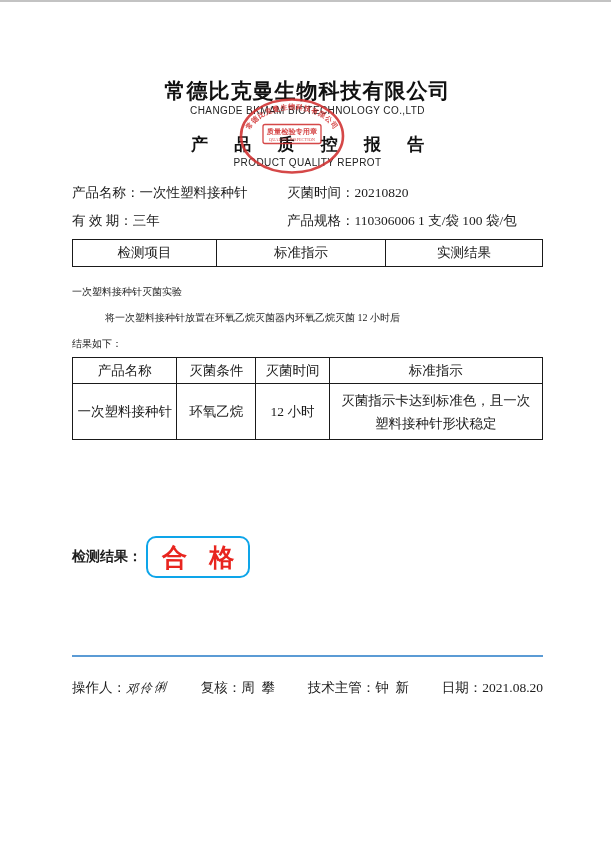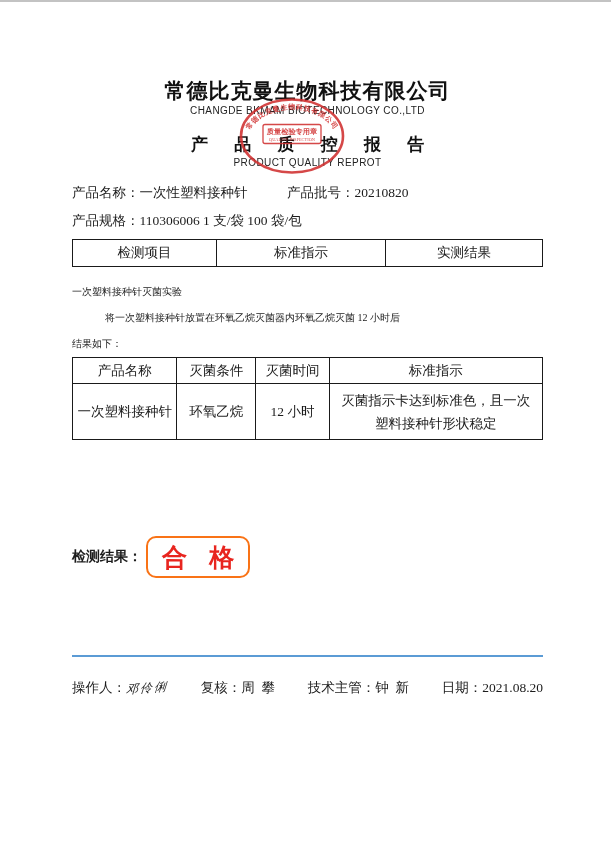--- a/index.html
+++ b/index.html
@@ -77,21 +77,21 @@
   .experiment { margin-top: 12px; font-size: 10px; line-height: 26px; }
   .experiment .indent { text-indent: 33px; }
 
   
   .conclusion { margin-top: 96px; display: flex; align-items: center; }
   .conclusion-label { font-size: 14px; font-weight: 600; }
   .qualified-box {
     margin-left: 4px;
     display: inline-flex; align-items: center; justify-content: center;
     width: 104px; height: 42px;
-    border: 2px solid #f97316; border-radius: 10px;
+    border: 2px solid #0ea5e9; border-radius: 10px;
     color: #e8251f; font-size: 25px; font-weight: bold;
     letter-spacing: 8px; text-indent: 8px; white-space: pre;
   }
 
   
   .footer-divider { margin-top: 77px; height: 2px; background: #5b9bd5; }
   .footer {
     margin-top: 22px; display: flex; justify-content: space-between;
     font-size: 13.5px; line-height: 18px;
   }
@@ -127,24 +127,27 @@
         <text x="55" y="45" text-anchor="middle" font-size="4.4" fill="#d02f2f">QUALITY INSPECTION</text>
       </svg>
     </div>
 
     <div class="info">
       <div class="info-row">
         <div class="info-field left">
           <span class="info-label">产品名称：</span><span class="info-value">一次性塑料接种针</span>
         </div>
         <div class="info-field right">
-          <span class="info-label">产品批号：</span><span class="info-value">20210820</span>
+          <span class="info-label">灭菌时间：</span><span class="info-value">20210820</span>
         </div>
       </div>
       <div class="info-row">
+        <div class="info-field left">
+          <span class="info-label">有 效 期：</span><span class="info-value">三年</span>
+        </div>
         <div class="info-field right">
           <span class="info-label">产品规格：</span><span class="info-value">110306006 1 支/袋 100 袋/包</span>
         </div>
       </div>
     </div>
 
     <table class="table1">
       <colgroup>
           <col class="c1">
           <col class="c2">

